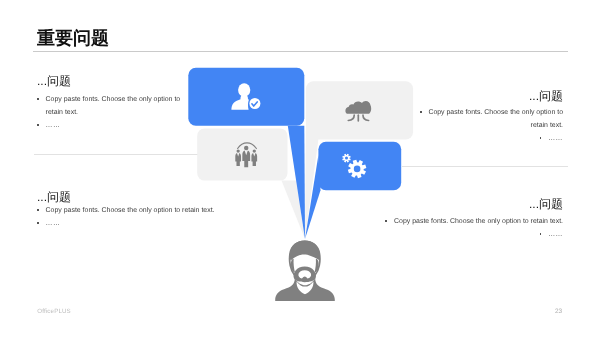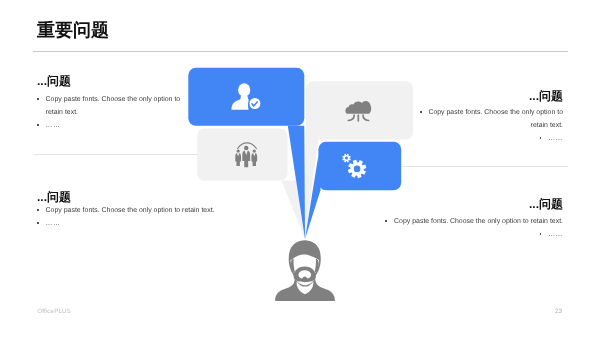--- a/index.html
+++ b/index.html
@@ -2,26 +2,26 @@
 <html><head>
 <meta charset="utf-8">
 <style>
   html,body{margin:0;padding:0;}
   body{width:600px;height:337px;background:#ffffff;overflow:hidden;
        font-family:"Liberation Sans",sans-serif;
        -webkit-font-smoothing:antialiased;
        text-rendering:geometricPrecision;}
   .slide{position:relative;width:600px;height:337px;background:#fff;overflow:hidden;}
 
-  .title{position:absolute;left:37px;top:21px;font-size:18px;font-weight:bold;
+  .title{position:absolute;left:37px;top:29px;font-size:18px;font-weight:bold;
          color:#111;letter-spacing:0px;line-height:19px;}
   .title-rule{position:absolute;left:33px;top:50.8px;width:534.5px;height:1.4px;background:#cacaca;}
 
   .block{position:absolute;}
-  .heading{font-size:12px;font-weight:bold;color:#111;white-space:nowrap;line-height:11px;}
+  .heading{font-size:12px;font-weight:normal;color:#111;white-space:nowrap;line-height:11px;}
   ul.bl{list-style:none;margin:0;padding:0;}
   ul.bl li{font-size:6.95px;color:#3d3d3d;line-height:13px;position:relative;
            padding-left:8.6px;}
   ul.bl li:before{content:"";position:absolute;width:1.8px;height:1.9px;background:#555;
                   left:0.2px;top:5.2px;}
   .blk-left ul.bl li{text-align:left;}
   .blk-right{text-align:right;}
   .blk-right ul.bl li{padding-left:0;padding-right:0;text-align:right;}
   .blk-right ul.bl li:before{position:static;display:inline-block;
       width:1.8px;height:1.9px;vertical-align:0.9px;margin-right:6.8px;}

